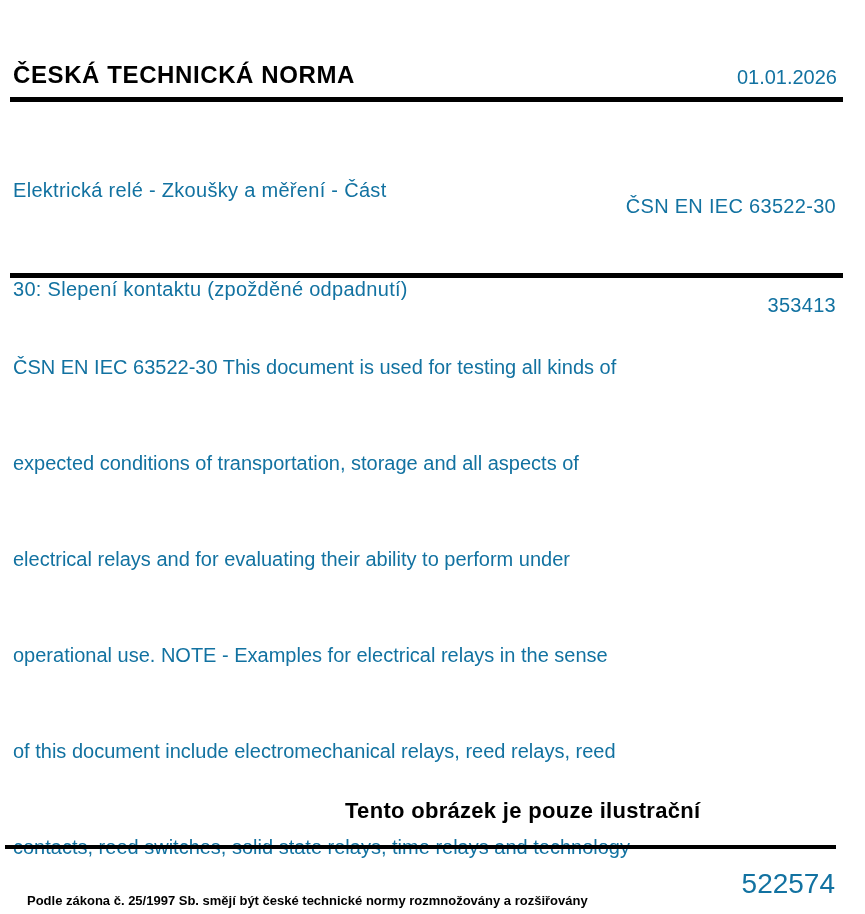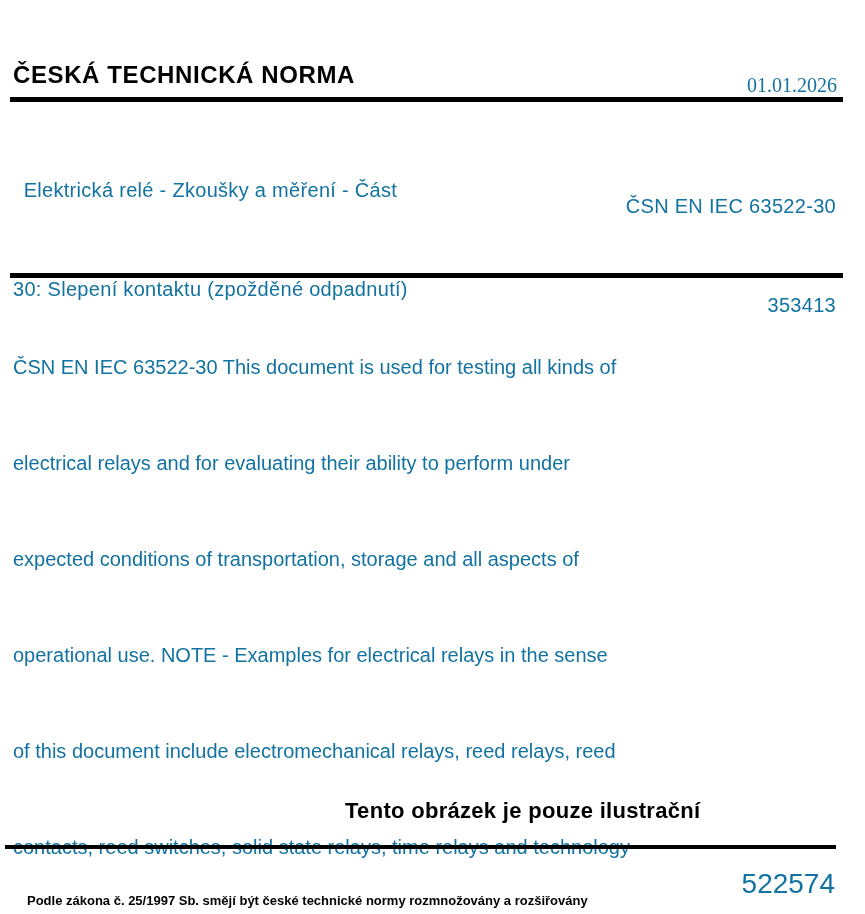--- a/index.html
+++ b/index.html
@@ -17,28 +17,27 @@
   .rule-top    { left: 10px; top: 97px;  width: 833px; height: 5px; }
   .rule-mid    { left: 10px; top: 273px; width: 833px; height: 5px; }
   .rule-bottom { left: 5px;  top: 845px; width: 831px; height: 4px; }
 
   .doc-title {
     position: absolute; left: 13px; top: 61px;
     font-size: 24px; font-weight: bold; letter-spacing: 0.6px;
     white-space: nowrap;
   }
   .doc-date {
-    position: absolute; right: 28px; top: 74px;
-    font-size: 20px; white-space: nowrap; font-family: Liberation Serif, serif;
+    position: absolute; right: 28px; top: 66px;
+    font-size: 20px; white-space: nowrap;
   }
   .subtitle {
     position: absolute; left: 13px; top: 108px;
     font-size: 20px; line-height: 33px; letter-spacing: 0.3px;
     white-space: pre;
-    text-align: center;
   }
   .refs {
     position: absolute; right: 29px; top: 124px;
     font-size: 20px; line-height: 33px; letter-spacing: 0.3px;
     text-align: right; white-space: pre;
   }
   .abstract {
     position: absolute; left: 13px; top: 287px;
     font-size: 20px; line-height: 32px;
     white-space: pre;
@@ -75,22 +74,22 @@
 
   <div class="refs accent">
     <div>ČSN EN IEC 63522-30</div>
     <div>353413</div>
   </div>
 
   <div class="rule rule-mid"></div>
 
   <div class="abstract accent">
     <div>ČSN EN IEC 63522-30 This document is used for testing all kinds of</div>
+    <div>expected conditions of transportation, storage and all aspects of</div>
     <div>electrical relays and for evaluating their ability to perform under</div>
-    <div>expected conditions of transportation, storage and all aspects of</div>
     <div>operational use. NOTE - Examples for electrical relays in the sense</div>
     <div>of this document include electromechanical relays, reed relays, reed</div>
     <div>contacts, reed switches, solid state relays, time relays and technology</div>
     
     
     
     
     
     
     

